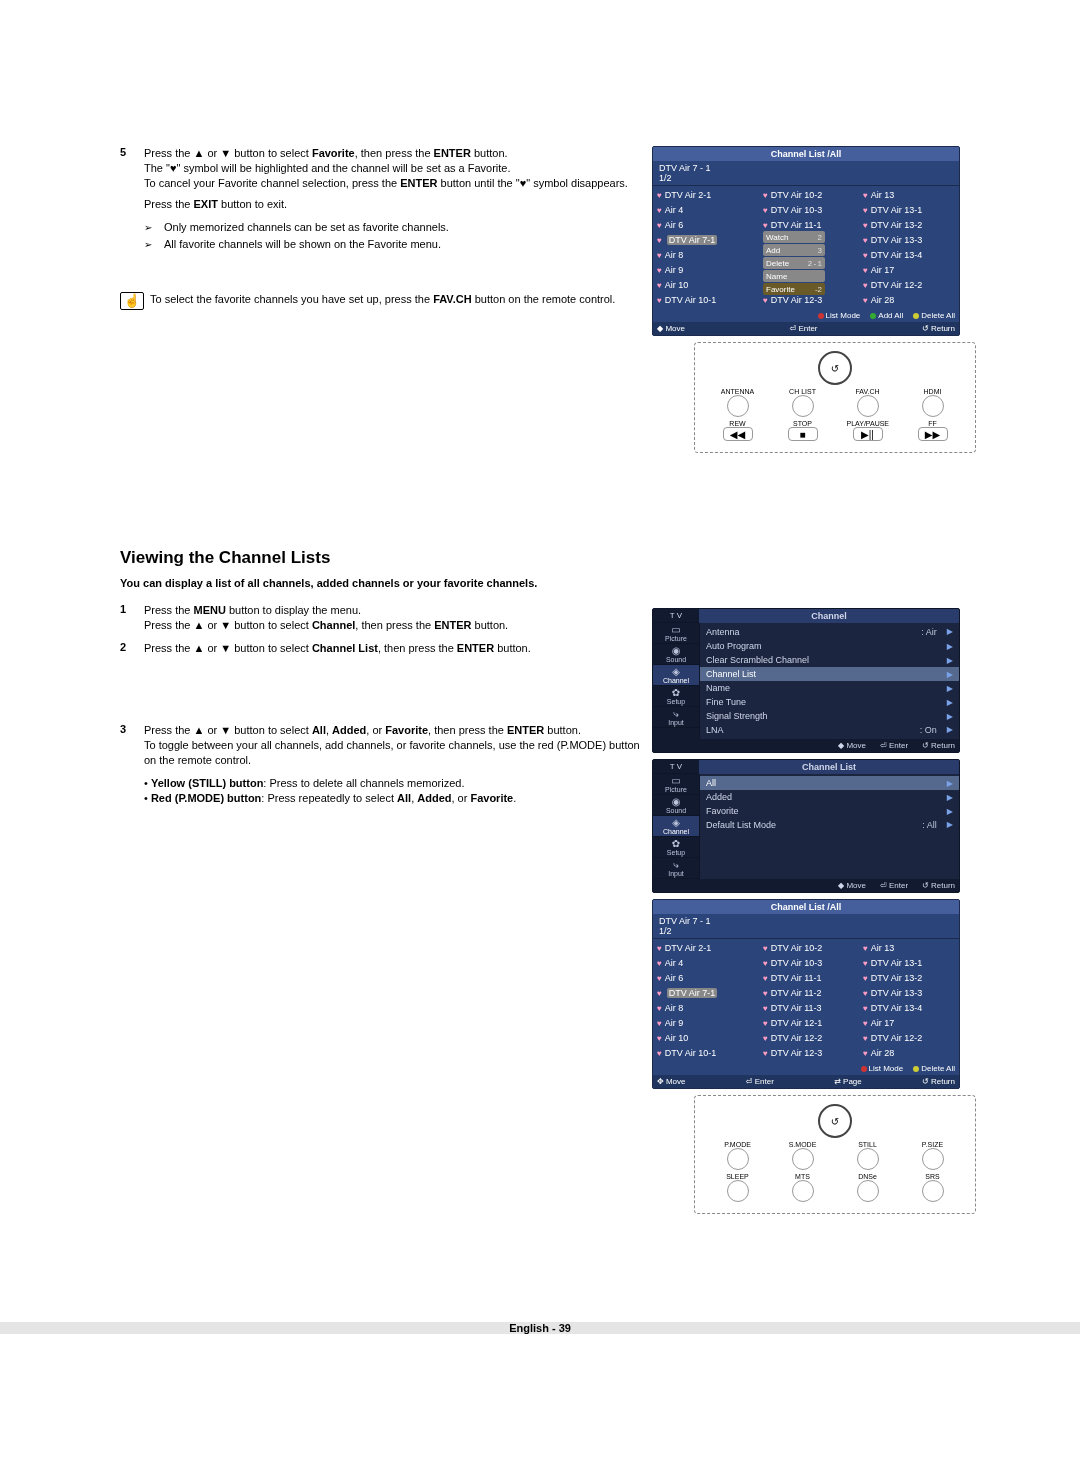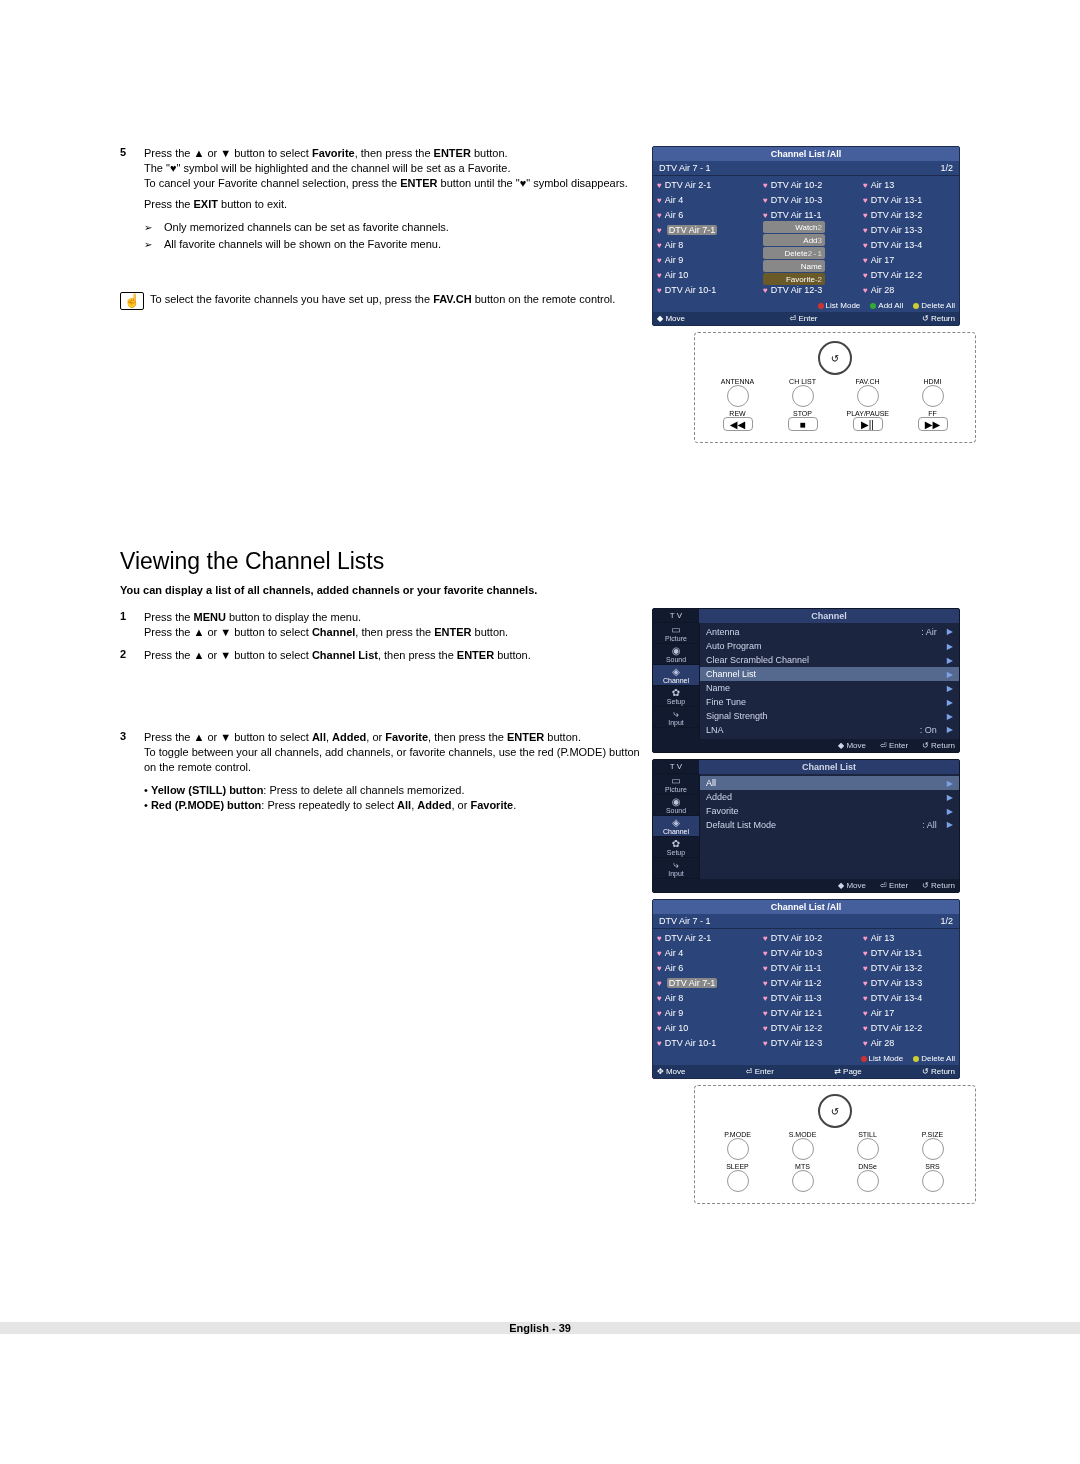--- a/index.html
+++ b/index.html
@@ -68,22 +68,22 @@
     border: 1px solid #000;
     margin-right: 6px;
     border-radius: 2px;
     position: relative;
     text-align: center;
     font-size: 13px;
     line-height: 16px;
     box-sizing: border-box;
   }
   h2.title {
-    font-size: 23px;
-    font-weight: normal;
+    font-size: 17px;
+    font-weight: bold;
     margin: 0 0 8px 0;
   }
   .subtitle {
     font-weight: bold;
     margin-bottom: 12px;
     line-height: 1.35;
   }
   .bullet-inner {
     margin-left: 24px;
     line-height: 1.35;
@@ -124,20 +124,21 @@
     background: #445f9c;
     text-align: center;
     padding: 2px 0;
     font-weight: bold;
   }
   .osd-sub {
     display:flex;
     justify-content: space-between;
     padding: 2px 6px;
     border-bottom: 1px solid #1b2a4d;
+    flex-direction: column;
   }
   .chan-grid {
     display: grid;
     grid-template-columns: 106px 100px 100px;
     gap: 1px 0;
     padding: 2px 4px;
   }
   .chan-cell {
     display:flex;
     align-items:center;
@@ -153,21 +154,21 @@
     background: #888;
     border-radius: 2px;
     padding: 0 2px;
     margin: 0 2px;
     color:#fff;
   }
   .ctx-box {
     position:absolute;
     left:110px;
   }
-  .ctx-item { height:12px; display:flex; align-items:center; justify-content:flex-end; width:56px; padding:0 3px; border-radius:2px; background:#888; margin:1px 0; font-size:8px;}
+  .ctx-item { height:12px; display:flex; align-items:center; justify-content:space-between; width:56px; padding:0 3px; border-radius:2px; background:#888; margin:1px 0; font-size:8px;}
   .ctx-item.hl { background:#6a5a28; }
   .osd-footer {
     background:#1f355f;
     padding: 2px 4px;
     display:flex;
     justify-content: space-between;
     font-size: 8px;
   }
   .osd-footer2 {
     background:#2b447a;

